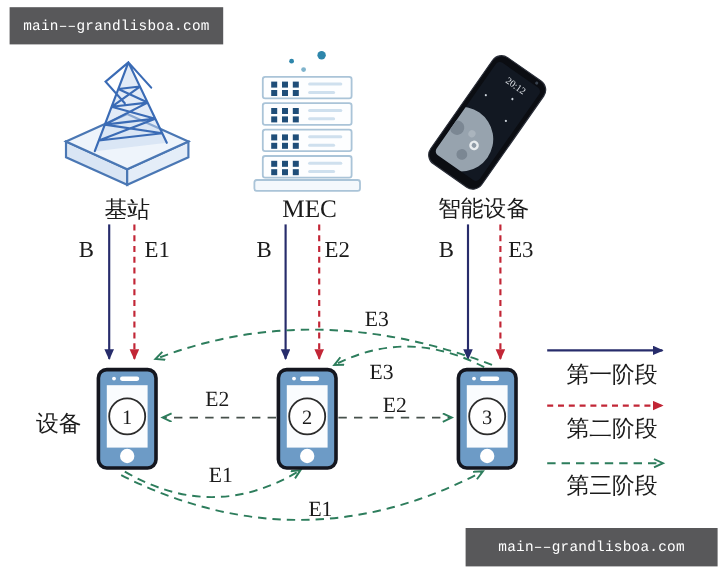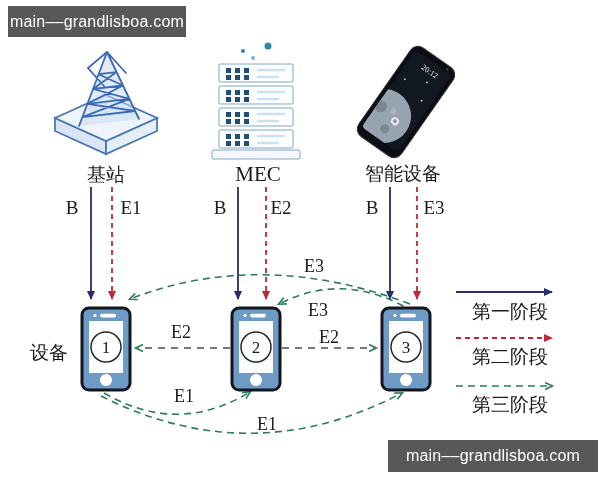--- a/index.html
+++ b/index.html
@@ -3,22 +3,22 @@
 <meta charset="utf-8">
 <style>
   html,body{margin:0;padding:0;}
   .stage{
     position:relative;width:600px;height:480px;background:#ffffff;overflow:hidden;
     font-family:"Liberation Serif","DejaVu Serif",serif;
   }
   .watermark{
     position:absolute;background:#58585a;color:#ffffff;
     display:flex;align-items:center;justify-content:center;
-    font-family:Liberation Sans, sans-serif;
-    font-size:16px;letter-spacing:0.2px;
+    font-family:Liberation Mono, monospace;
+    font-size:12px;letter-spacing:0.2px;
   }
   .wm-top{left:8px;top:6px;width:178px;height:31px;}
   .wm-bottom{left:388px;top:440px;width:210px;height:32px;}
   svg text{font-family:"Liberation Serif","DejaVu Serif",serif;fill:#1b1b1b;}
   .node-label{font-size:19px;}
   .arrow-label{font-size:19px;}
   .edge-label{font-size:18px;}
   .legend-label{font-size:19px;}
   .device-num{font-size:17px;}
   .stage1{stroke:#272c6b;stroke-width:1.8;fill:none;}

